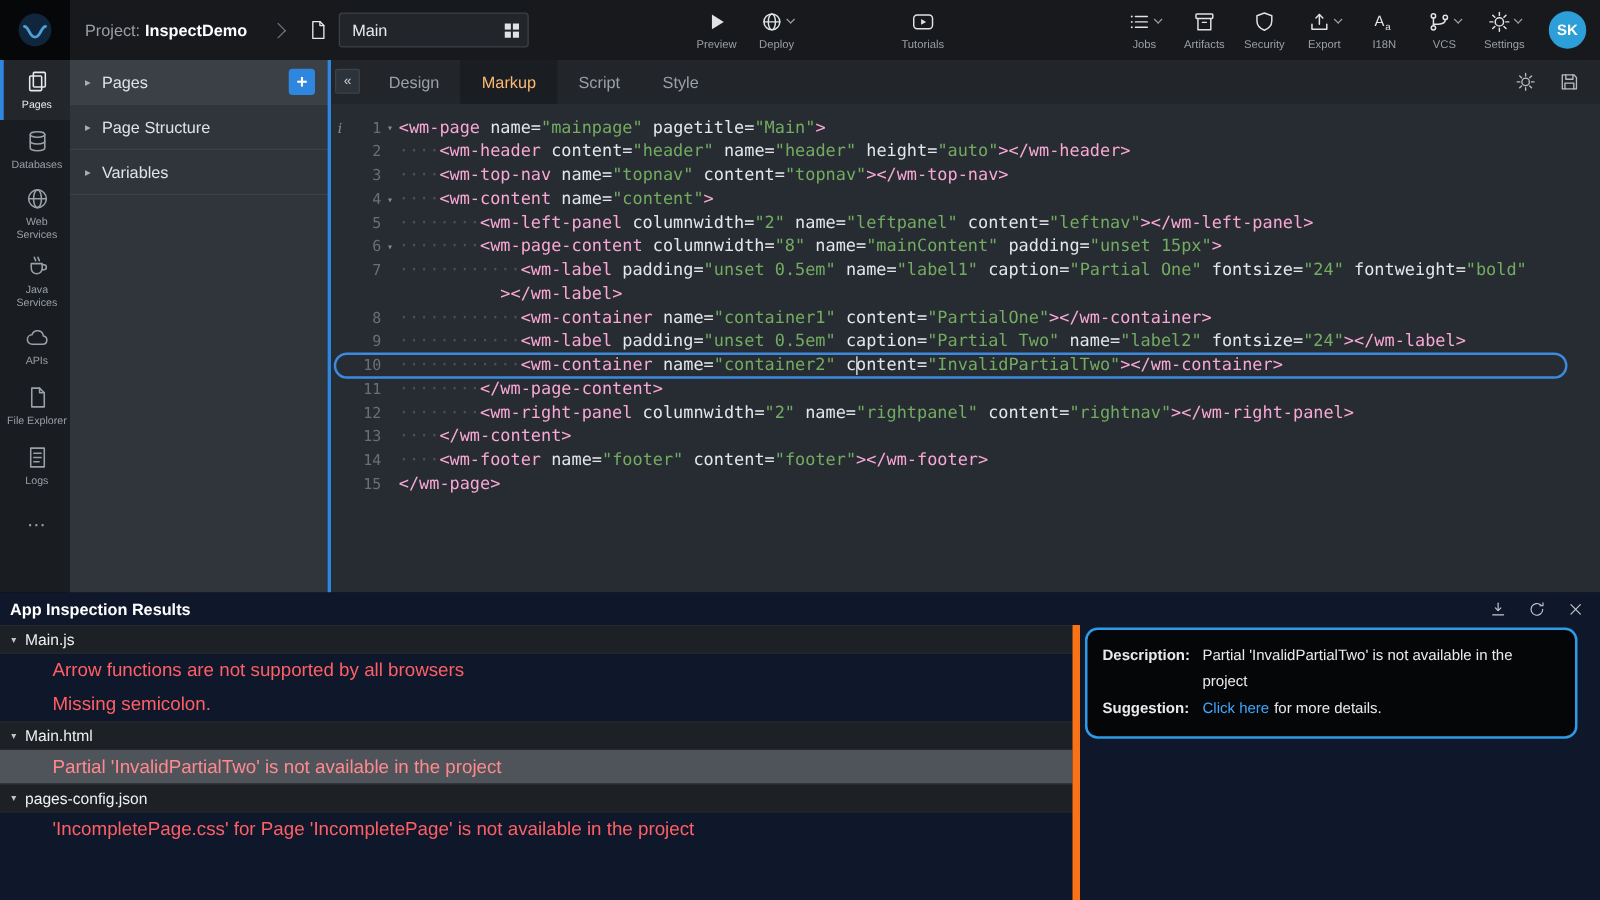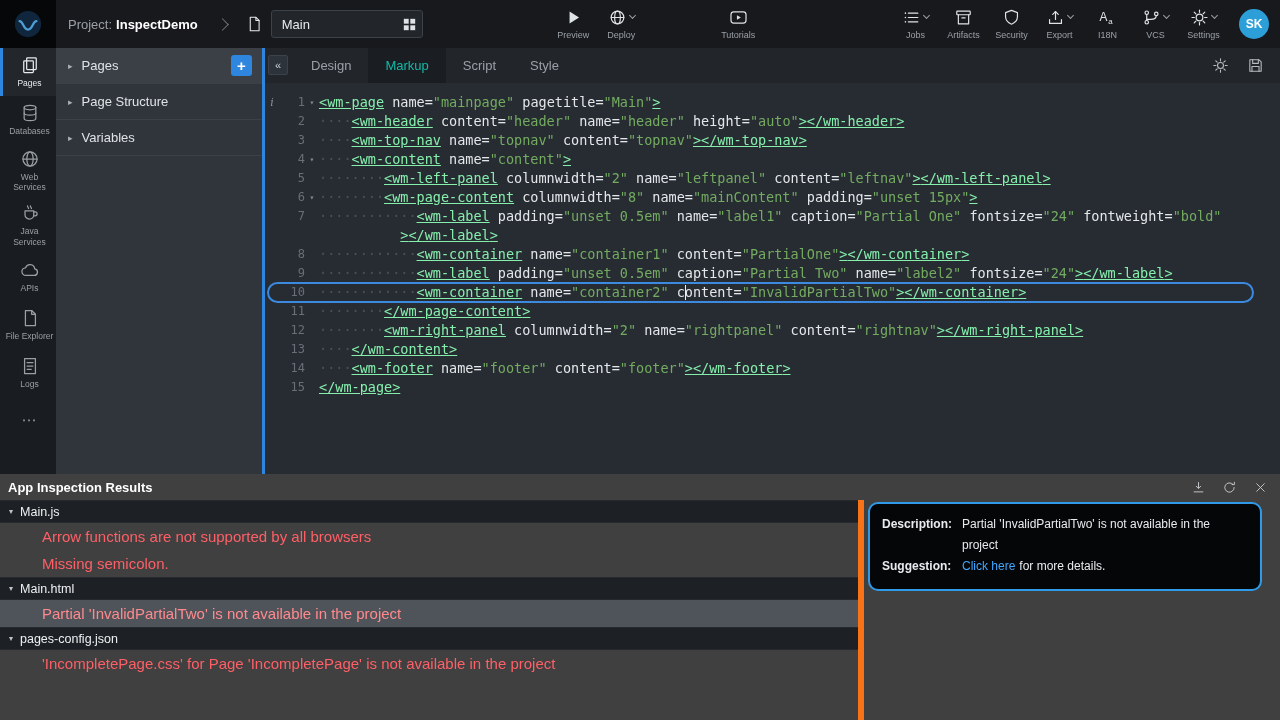--- a/index.html
+++ b/index.html
@@ -44,40 +44,40 @@
   .lp-arrow { color:#a9afb5; font-size:9px; margin-right:9px; }
   .lp-add { margin-left:auto; width:21px; height:21px; background:#2e86de; border:none; border-radius:3px; color:#fff; font-size:15px; font-weight:700; line-height:1; display:flex; align-items:center; justify-content:center; cursor:pointer; }
 
   .vdiv { width:3px; background:#2e86de; flex:none; }
 
   
   .editor { flex:1; display:flex; flex-direction:column; background:#272c33; min-width:0; }
   .tabbar { height:35px; background:#22262b; display:flex; align-items:stretch; flex:none; }
   .collapse-btn { width:20px; height:20px; margin:7px 6px 0 3px; background:#2d333a; border:1px solid #3c4249; border-radius:2px; color:#cfd3d6; font-size:11px; line-height:17px; text-align:center; padding:0; cursor:pointer; }
   .tab { padding:0 17px; line-height:35px; font-size:13px; color:#9aa0a6; cursor:pointer; }
-  .tab.active { background:#1a1e23; color:#14b8a6; }
+  .tab.active { background:#1a1e23; color:#fdba74; }
   .tab-actions { margin-left:auto; display:flex; align-items:center; gap:18px; padding-right:16px; color:#b9bdc1; }
   .tab-actions svg { width:17px; height:17px; display:block; cursor:pointer; }
 
   .code { flex:1; padding-top:10px; overflow:hidden; font-family:"DejaVu Sans Mono", monospace; }
   .cm-line { display:flex; height:19px; position:relative; align-items:center; }
   .gmark { width:14px; text-align:center; color:#8a9097; font:italic 11px "DejaVu Serif", serif; flex:none; }
   .ln { width:26px; text-align:right; color:#686f76; font:12px/19px "DejaVu Sans Mono", monospace; flex:none; }
   .fold { width:14px; text-align:center; color:#868c92; font-size:8px; flex:none; }
   pre.cl { flex:1; position:relative; margin:0; font:13.5px/19px "DejaVu Sans Mono", monospace; color:#dfe2e5; white-space:pre; }
   .ind { color:#4a5057; }
-  .tk-tag { color:#86efac;text-decoration:underline; }
+  .tk-tag { color:#f9a8d4; }
   .tk-attr { color:#e4e7ea; }
   .tk-eq { color:#e4e7ea; }
   .tk-str { color:#73ab60; }
   .cm-line.hl::after { content:''; position:absolute; left:2px; right:26px; top:-1px; bottom:-1px; border:2px solid #3c8ae0; border-radius:11px; pointer-events:none; }
   .caret { position:absolute; top:2px; bottom:2px; width:1.5px; background:#eef1f3; }
 
   
-  .bottom { height:246px; background:#404040; position:relative; }
+  .bottom { height:246px; background:#0f172a; position:relative; }
   .b-header { height:26px; display:flex; align-items:center; padding:0 12px 0 8px; }
   .b-title { font-size:13px; font-weight:700; color:#fff; }
   .b-icons { margin-left:auto; display:flex; align-items:center; gap:16px; color:#c6cacd; }
   .b-icons svg { width:15px; height:15px; display:block; cursor:pointer; }
   .b-body { display:flex; height:220px; }
   .issues { width:858px; flex:none; }
   .grp { height:23px; background:#1d2125; border-top:1px solid #26292d; border-bottom:1px solid #26292d; display:flex; align-items:center; padding-left:9px; font-size:12.5px; color:#eef0f2; cursor:pointer; }
   .grp-caret { font-size:8px; color:#c0c4c8; margin-right:7px; }
   .iss { height:27px; display:flex; align-items:center; padding-left:42px; font-size:15px; color:#ff5f66; cursor:pointer; }
   .iss.sel { background:#4f545a; color:#ff8a8e; }

